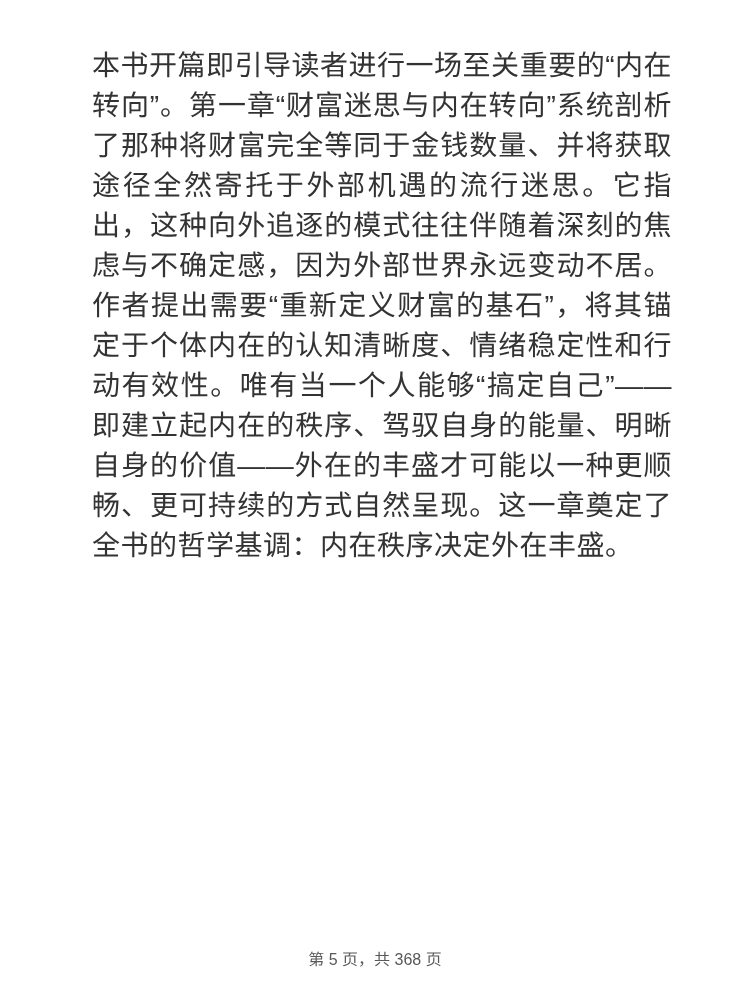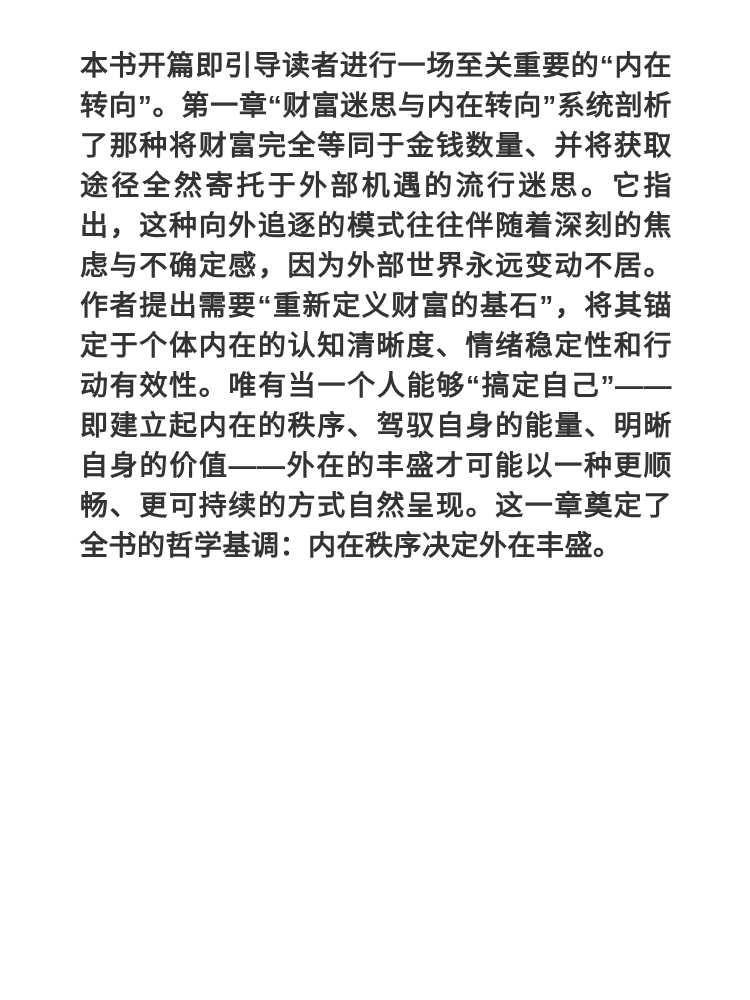--- a/index.html
+++ b/index.html
@@ -15,40 +15,40 @@
     overflow: hidden;
     font-family: "Liberation Sans", sans-serif;
   }
   .content {
     position: absolute;
     top: 46px;
     left: 80px;
     width: 592px;
   }
   .content p {
-    margin: 0 0 10px 0;
+    margin: 0 0 10px 12px;
     font-size: 28px;
     line-height: 40px;
     color: #333333;
     text-align: justify;
     letter-spacing: 0.5px;
     word-break: break-all;
-    font-weight: bold;
   }
   .footer {
     position: absolute;
     left: 0;
     bottom: 30px;
     width: 100%;
     text-align: center;
     font-size: 16px;
     line-height: 20px;
     color: #595959;
   }
 </style>
 </head>
 <body>
 
 <div class="page">
   <div class="content">
     <p>本书开篇即引导读者进行一场至关重要的“内在转向”。第一章“财富迷思与内在转向”系统剖析了那种将财富完全等同于金钱数量、并将获取途径全然寄托于外部机遇的流行迷思。它指出，这种向外追逐的模式往往伴随着深刻的焦虑与不确定感，因为外部世界永远变动不居。作者提出需要“重新定义财富的基石”，将其锚定于个体内在的认知清晰度、情绪稳定性和行动有效性。唯有当一个人能够“搞定自己”——即建立起内在的秩序、驾驭自身的能量、明晰自身的价值——外在的丰盛才可能以一种更顺畅、更可持续的方式自然呈现。这一章奠定了全书的哲学基调：内在秩序决定外在丰盛。</p>
   </div>
+  <div class="footer">第 5 页，共 368 页</div>
 </div>
 
 </body></html>

